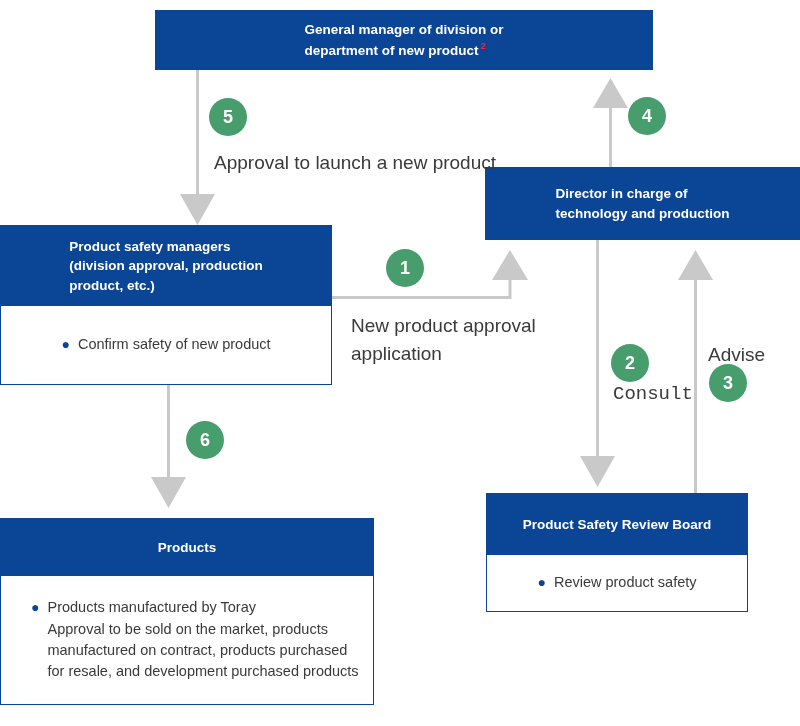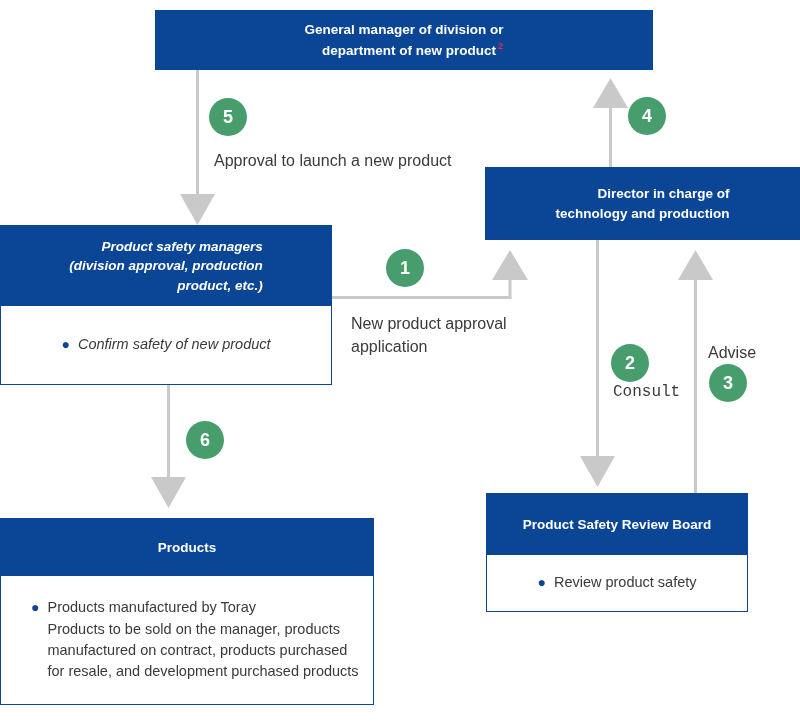--- a/index.html
+++ b/index.html
@@ -34,21 +34,21 @@
     box-sizing: border-box;
     border: 1px solid #0A4596;
     background: #ffffff;
   }
   .box .hdr {
     background: #0A4596;
     color: #ffffff;
     font-weight: bold;
     font-size: 13.5px;
     line-height: 1.45;
-    text-align: right;
+    text-align: left;
     display: flex;
     align-items: center;
     justify-content: center;
     box-sizing: border-box;
     padding: 6px 8px;
   }
   .box.solid {
     border: none;
   }
   .box.solid .hdr {
@@ -99,21 +99,21 @@
     display: flex;
     align-items: center;
     justify-content: center;
     box-sizing: border-box;
   }
 
   
   .edge-label {
     position: absolute;
     color: #3a3a3a;
-    font-size: 16px;
+    font-size: 19px;
     line-height: 1.45;
     white-space: pre-line;
   }
 </style>
 </head>
 <body>
 
 <div id="stage">
 
   <svg id="connectors" viewBox="0 0 800 726" width="800" height="726" xmlns="http://www.w3.org/2000/svg">
@@ -161,21 +161,21 @@
 
   <div class="box solid" style="left:485px; top:167px; width:315px; height:73px;border-radius:23px;">
     <div class="hdr">
       <span>
         <span>Director in charge of</span><br>
         <span>technology and production</span>
       </span>
     </div>
   </div>
 
-  <div class="box" style="left:0px; top:225px; width:332px; height:160px;font-style:italic;">
+  <div class="box" style="left:0px; top:225px; width:332px; height:160px;">
     <div class="hdr" style="height:80px;">
       <span>
         <span>Product safety managers</span><br>
         <span>(division approval, production</span><br>
         <span>product, etc.)</span>
       </span>
     </div>
     <div class="body" style="height:78px; justify-content:center;">
       <div class="bullet-row">
         <span class="bullet-dot">●</span>
@@ -198,21 +198,21 @@
 
   <div class="box" style="left:0px; top:518px; width:374px; height:187px;">
     <div class="hdr" style="height:57px;">
       <span>Products</span>
     </div>
     <div class="body" style="height:128px; padding-left:30px; padding-right:14px;">
       <div class="bullet-row">
         <span class="bullet-dot">●</span>
         <span class="bullet-text">
           <span>Products manufactured by Toray</span><br>
-          <span>Products to be sold on the manager, products</span><br>
+          <span>Approval to be sold on the market, products</span><br>
           <span>manufactured on contract, products purchased</span><br>
           <span>for resale, and development purchased products</span>
         </span>
       </div>
     </div>
   </div>
 
   <div class="badge" style="left:386px; top:249px;">
     <span>1</span>
   </div>

